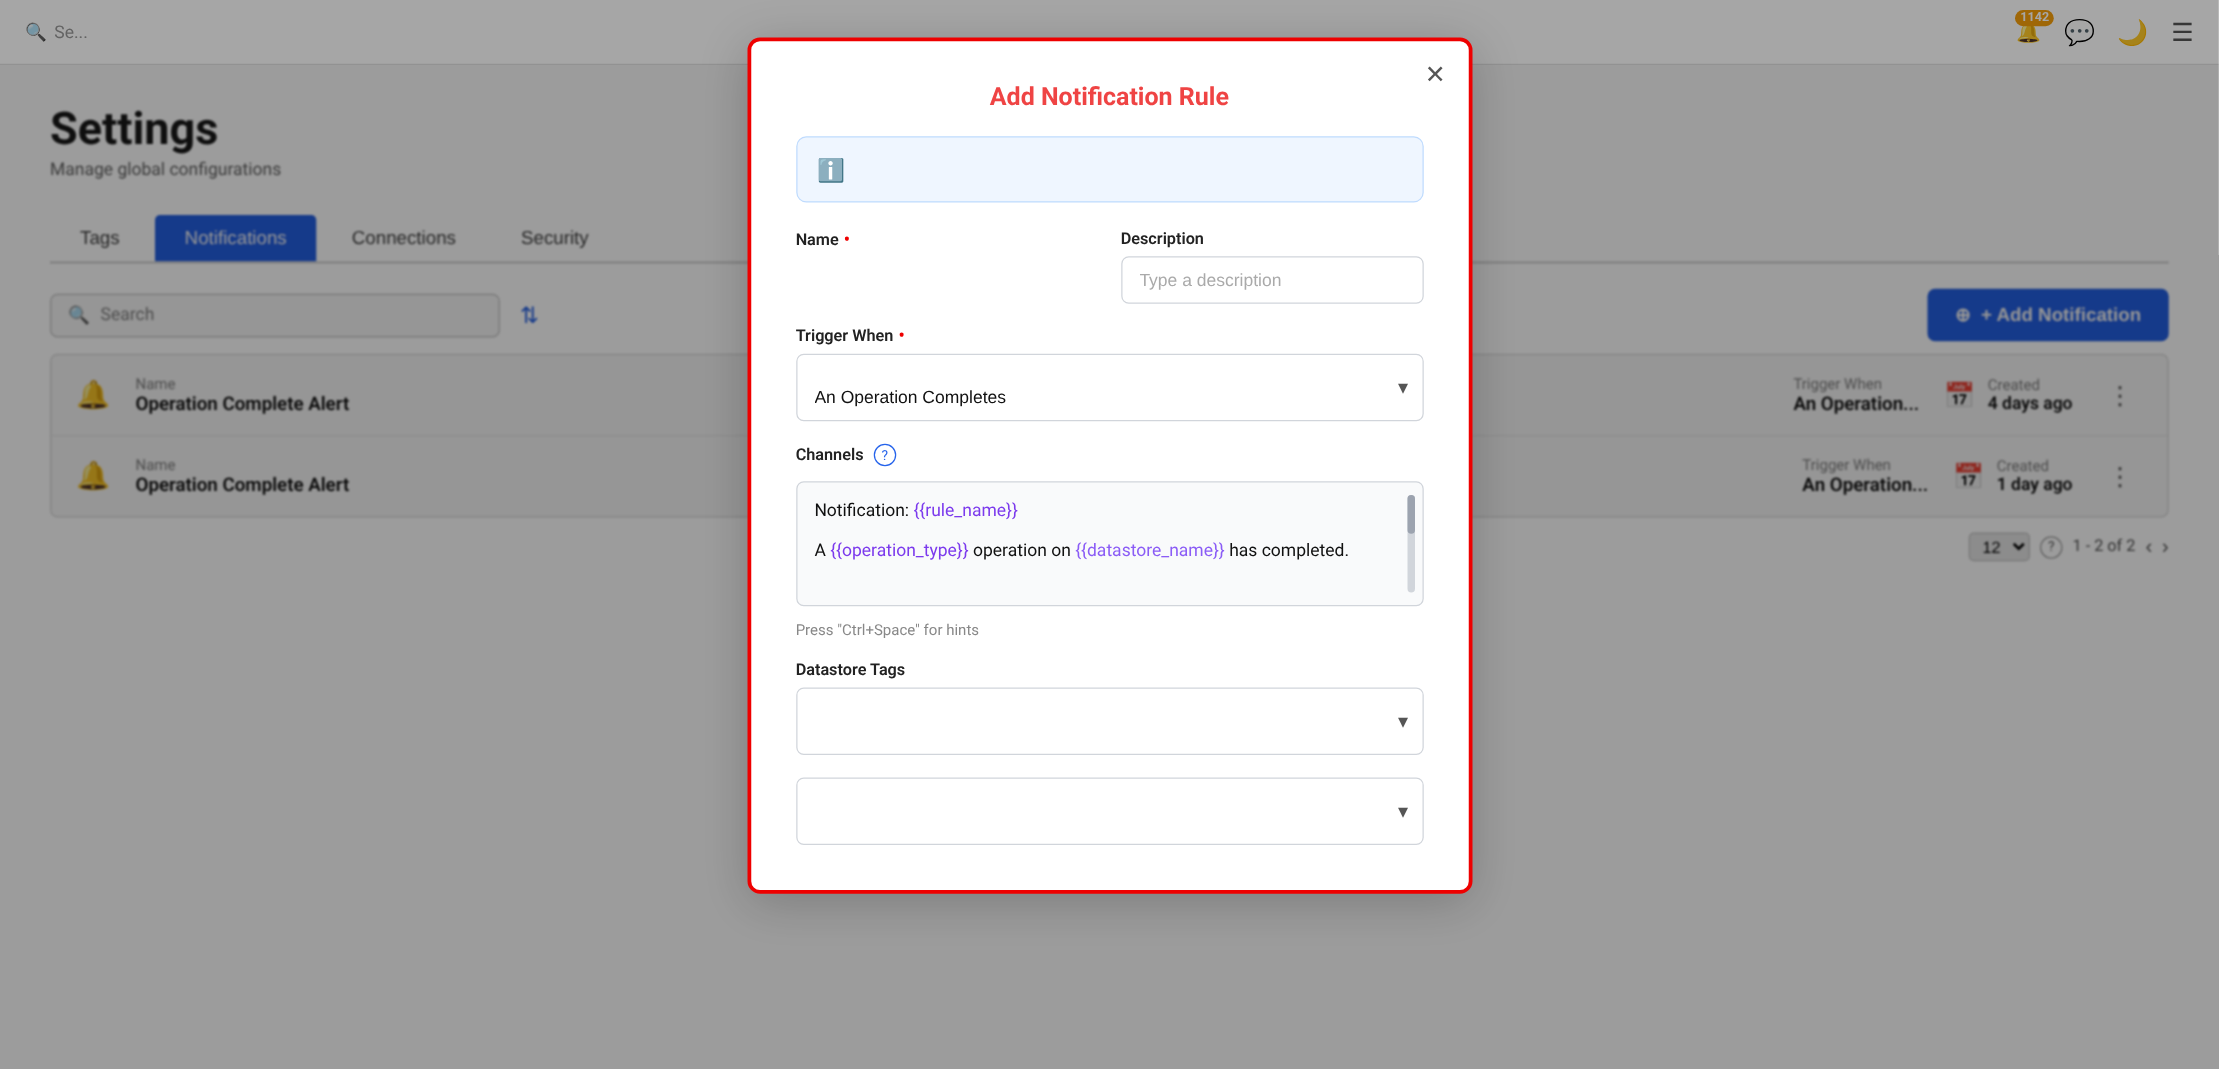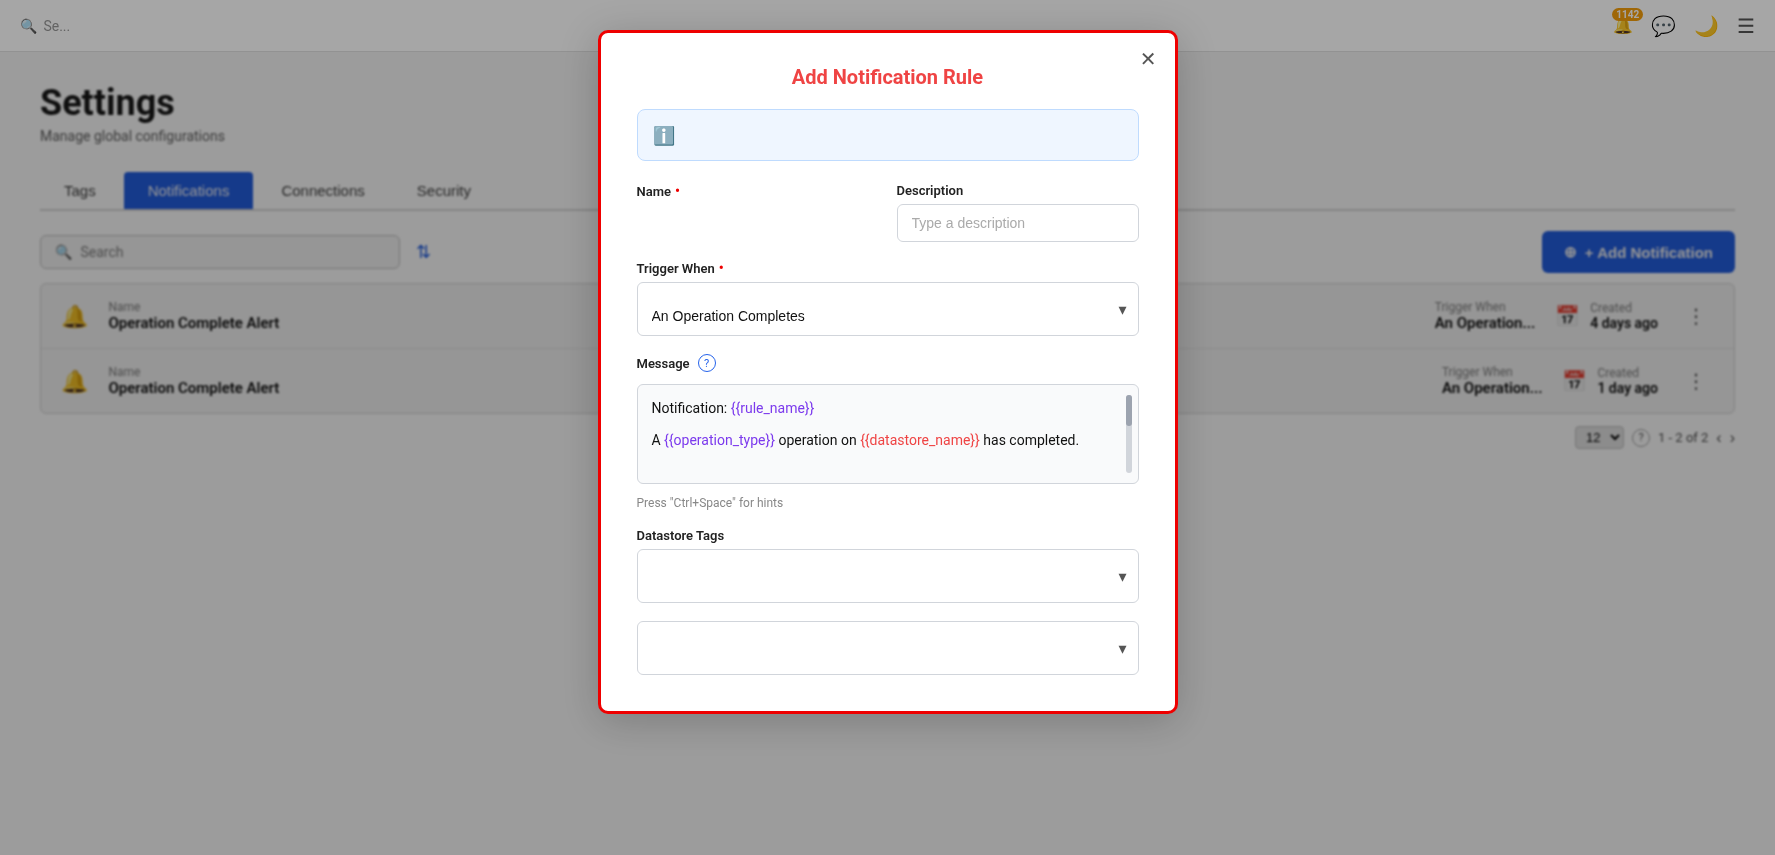--- a/index.html
+++ b/index.html
@@ -353,21 +353,21 @@
       font-size: 14px;
       color: #111;
       line-height: 1.6;
       background: #f9fafb;
       position: relative;
     }
     .message-text {
       color: #111;
     }
     .template-var-purple { color: #7c3aed; }
-    .template-var-green { color: #ef4444; }
+    .template-var-green { color: #8b5cf6; }
     .message-hint {
       font-size: 12px;
       color: #888;
       margin-top: 6px;
     }
     .scrollbar-indicator {
       position: absolute;
       right: 6px;
       top: 10px;
       bottom: 10px;
@@ -520,21 +520,21 @@
       <div class="form-select-wrap">
         <select class="form-select">
           <option>An Operation Completes</option>
         </select>
         <span class="select-chevron">▾</span>
       </div>
     </div>
 
     <div class="form-group" style="margin-bottom:18px;">
       <div class="message-label-row">
-        <label class="form-label">Message</label>
+        <label class="form-label">Channels</label>
         <span class="help-icon">?</span>
       </div>
       <div class="message-area">
         <div class="message-text">
           <span>Notification: </span><span class="template-var-purple">{{rule_name}}</span>
         </div>
         <div style="margin-top:10px;">
           <span>A </span><span class="template-var-purple">{{operation_type}}</span><span> operation on </span><span class="template-var-green">{{datastore_name}}</span><span> has completed.</span>
         </div>
         <div class="scrollbar-indicator">

